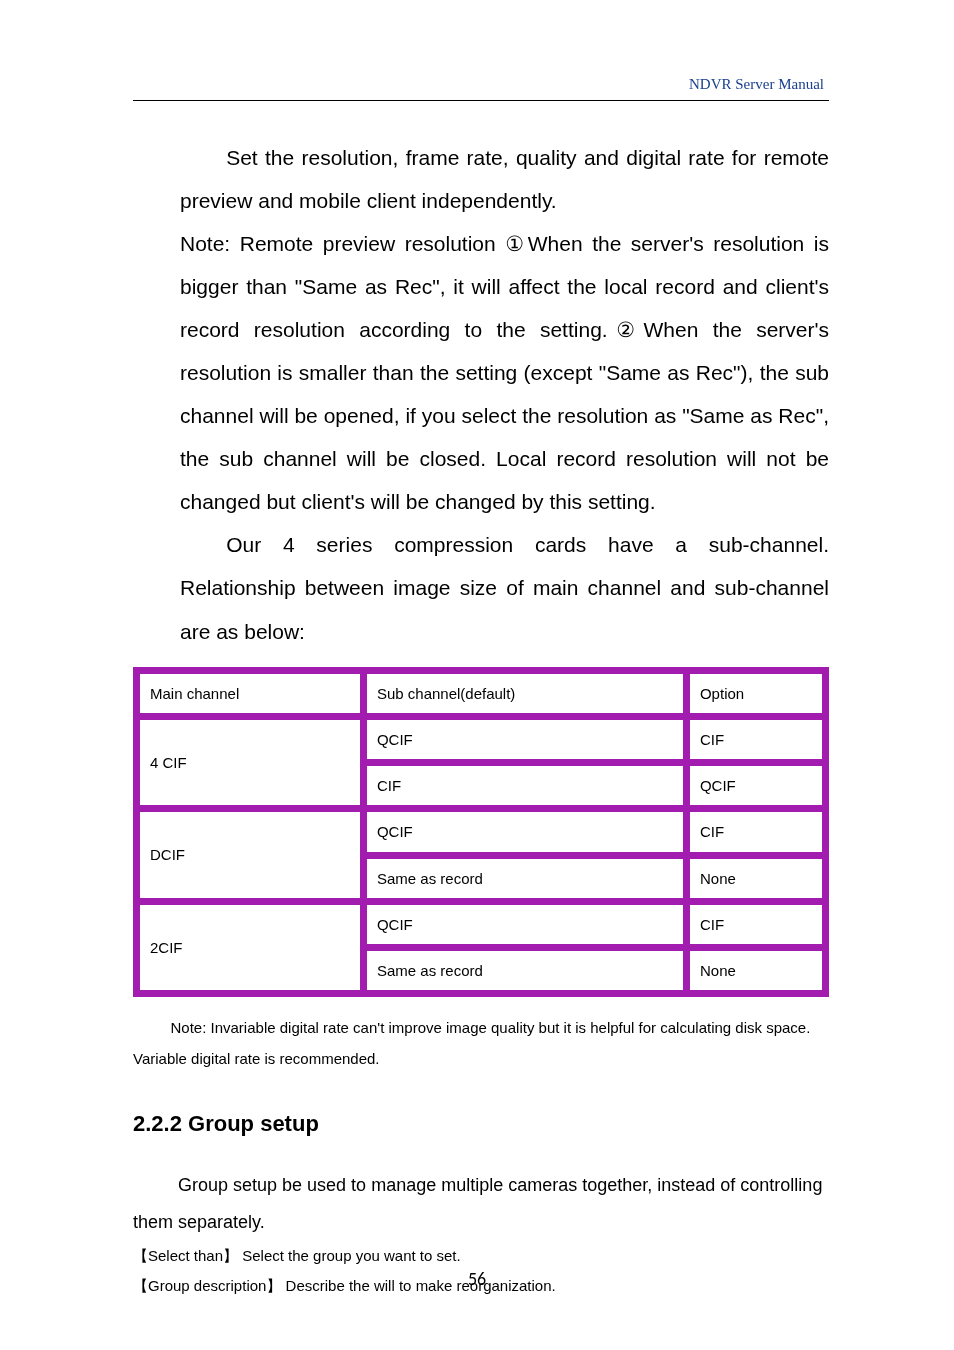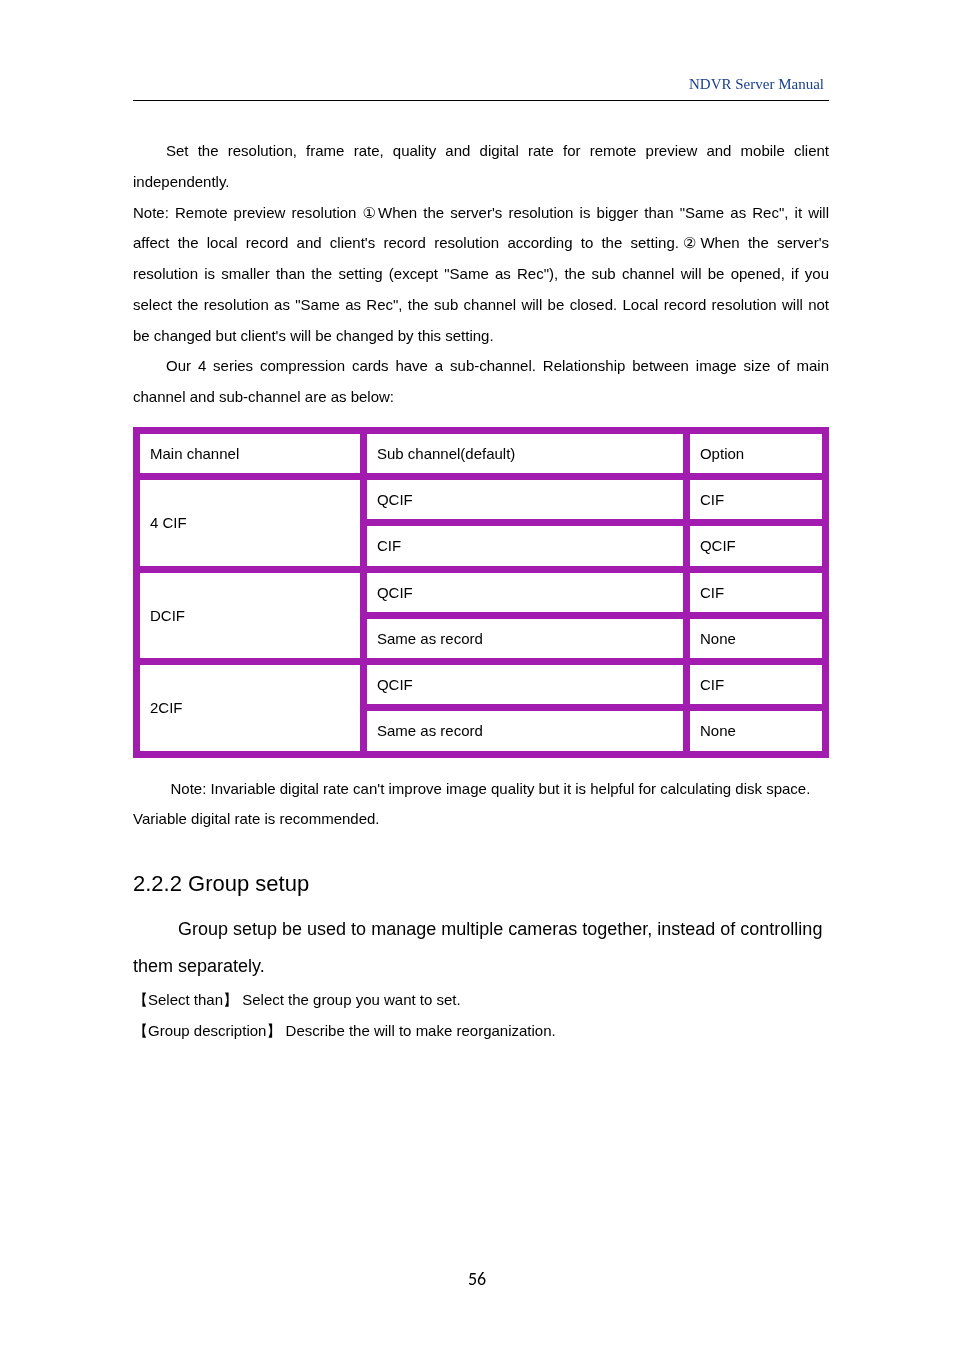--- a/index.html
+++ b/index.html
@@ -28,24 +28,25 @@
     position: absolute;
     top: 100px;
     left: 133px;
     right: 125px;
     border-top: 1px solid #000;
   }
   .content {
     padding-top: 60px;
   }
   .body-text {
-    font-size: 15px;
+    font-size: 21px;
     line-height: 2.05;
     text-align: justify;
     color: #000;
+    margin-left: 47px;
   }
   .indent-first { text-indent: 2.2em; }
   table.rate-table {
     width: 100%;
     border-collapse: collapse;
     margin-top: 14px;
     font-size: 15px;
   }
   table.rate-table th, table.rate-table td {
     border: 7px solid #a21caf;
@@ -59,23 +60,23 @@
   }
   .note-below {
     font-size: 15px;
     line-height: 2.05;
     text-indent: 2.5em;
     margin-top: 16px;
   }
   h2.section-title {
     font-family: Verdana, Geneva, sans-serif;
     font-size: 22px;
-    font-weight: normal;
+    font-weight: bold;
     margin-top: 36px;
-    margin-bottom: 14px;
+    margin-bottom: 30px;
   }
   .indent-block {
     font-size: 18px;
     line-height: 2.05;
     text-indent: 2.5em;
   }
   .def-line {
     font-size: 15px;
     line-height: 2.05;
   }

